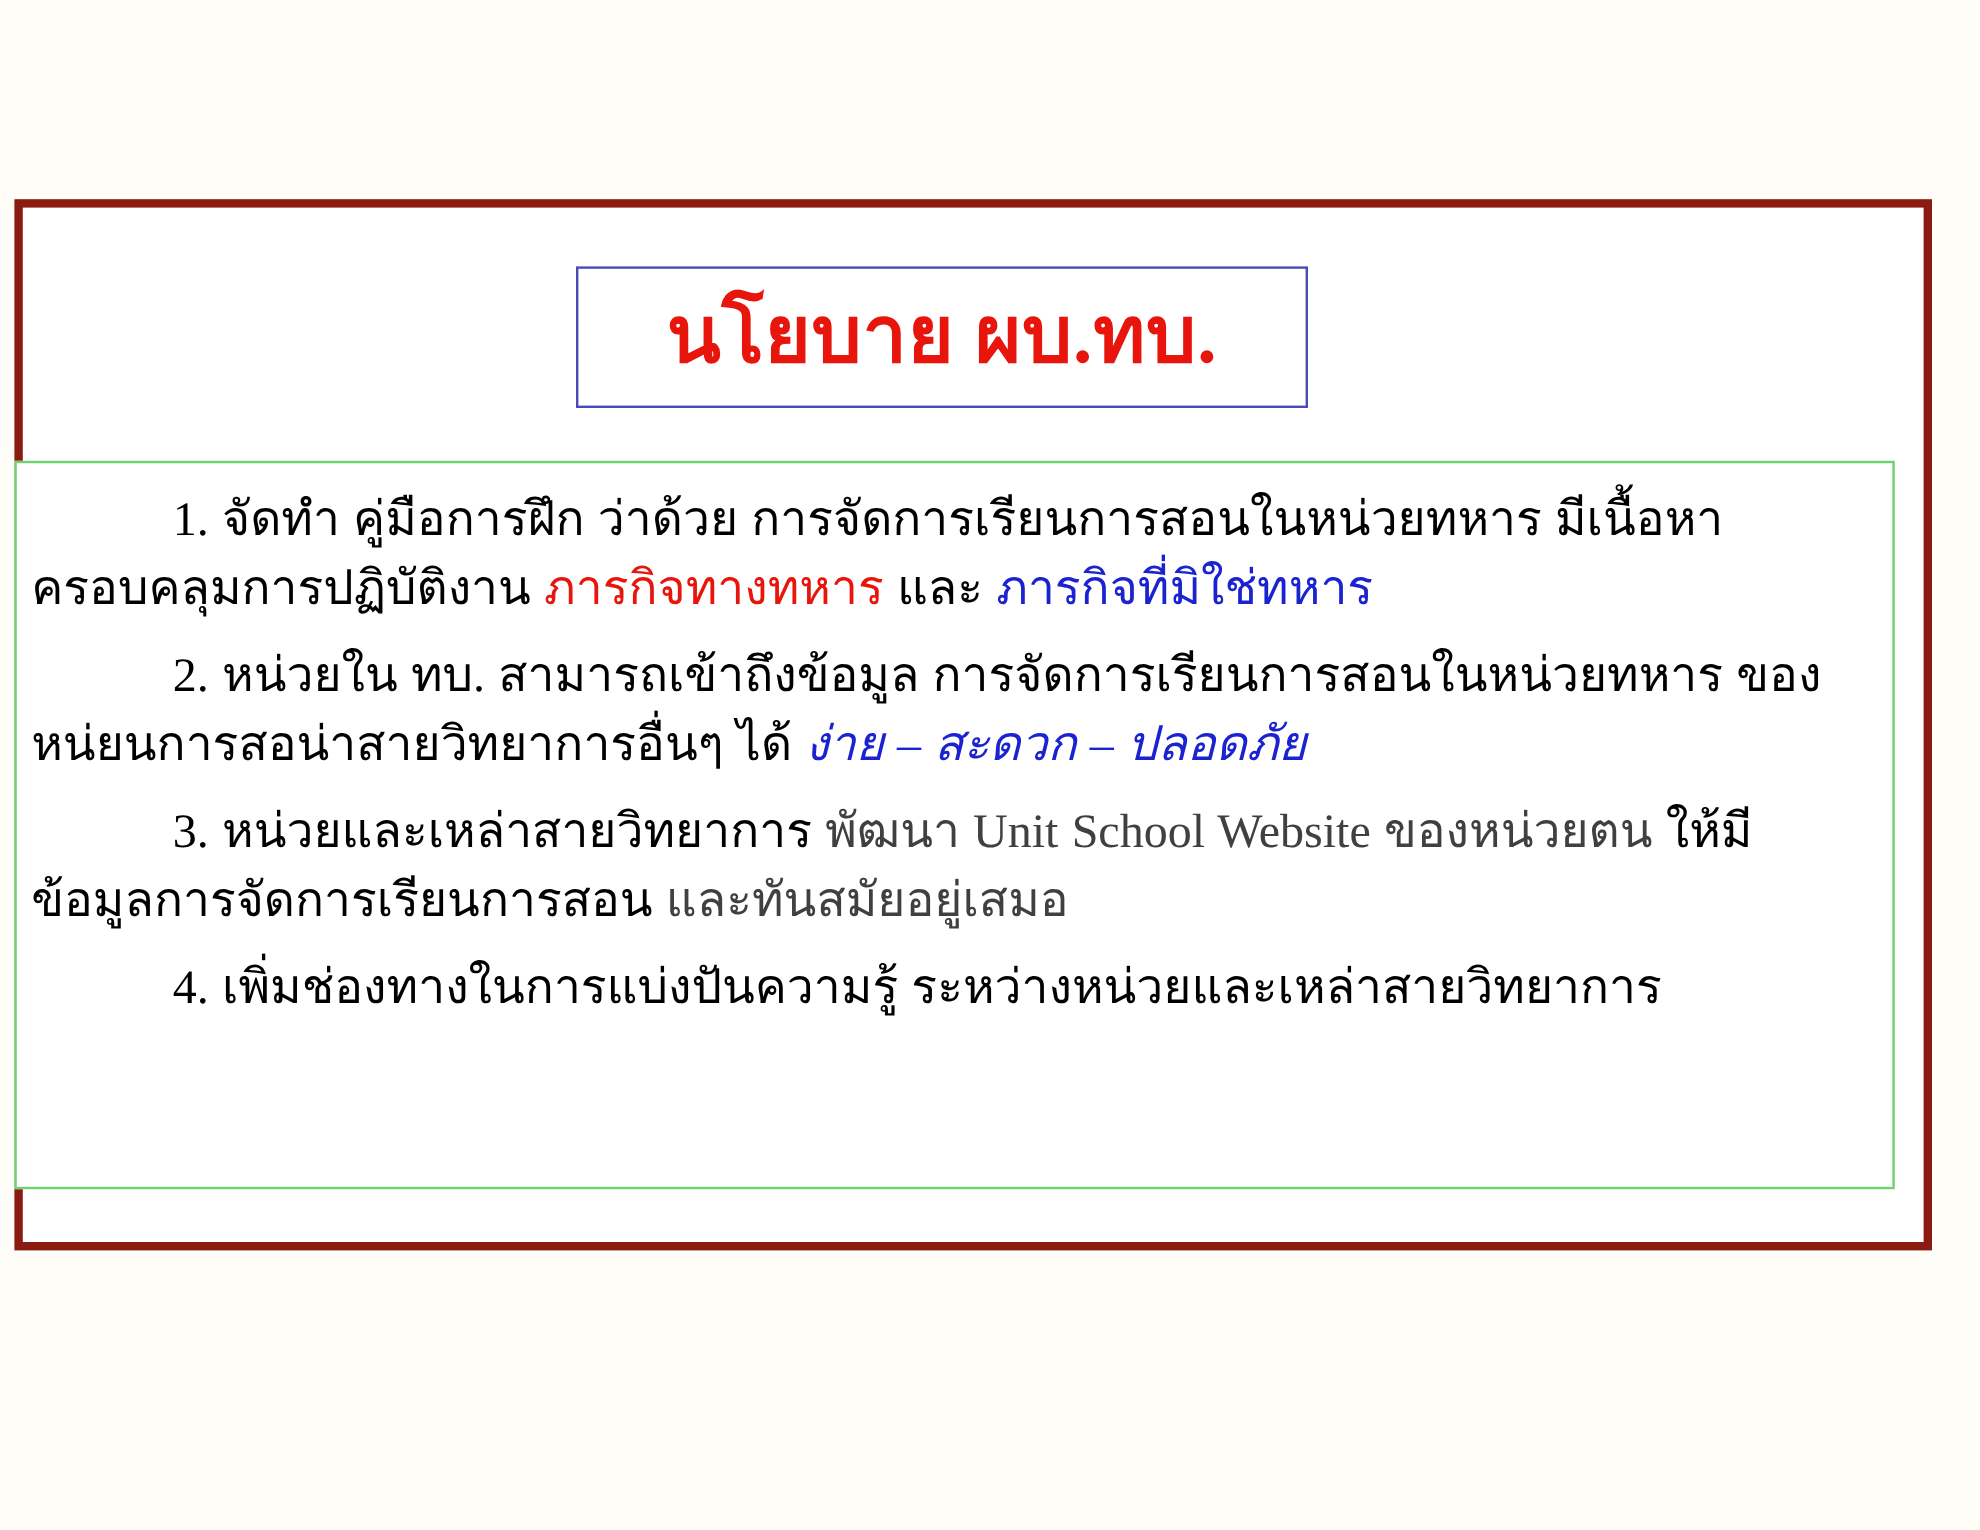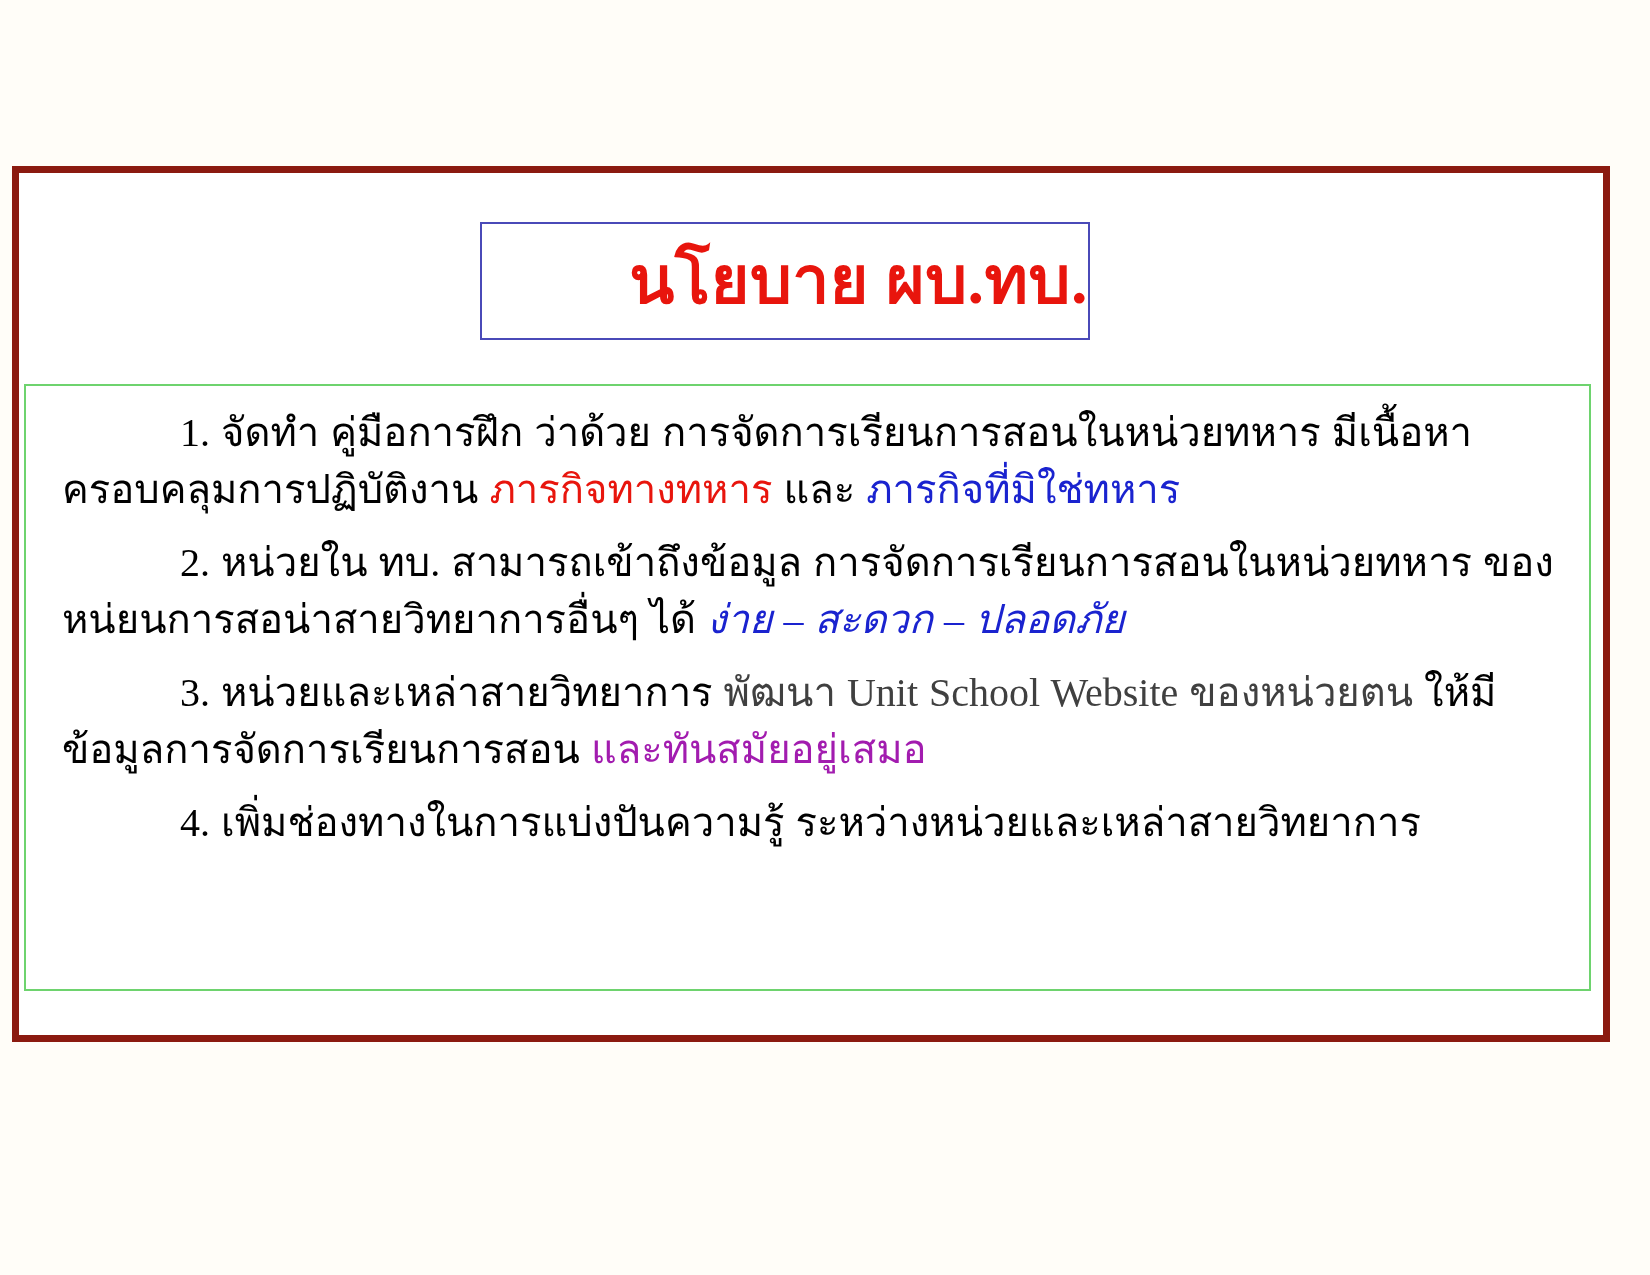--- a/index.html
+++ b/index.html
@@ -54,28 +54,28 @@
     font-size: 66px;
     line-height: 1;
     letter-spacing: 0.5px;
     white-space: nowrap;
     text-align: center;
   }
 
   
   .content-box {
     position: absolute;
-    left: 24px;
+    left: 12px;
     top: 384px;
     width: 1567px;
     height: 607px;
     border: 2px solid #6ed36e;
     background: #ffffff;
     box-sizing: border-box;
-    padding: 18px 22px 10px 36px;
+    padding: 18px 22px 10px 12px;
   }
 
   .para {
     color: #000000;
     font-size: 40px;
     line-height: 57px;
     text-indent: 118px;
     margin: 0 0 16px 0;
     text-align: left;
     word-spacing: 1px;
@@ -86,24 +86,24 @@
   .blue { color: #1a23cf; }
   .black { color: #000000; }
 </style>
 </head>
 <body>
 
 <div class="slide" style="background: rgb(255, 253, 248);">
 
   <div class="outer-frame" style="border-color: rgb(139, 26, 16);"></div>
 
-  <div class="title-box" style="border-color: rgb(74, 74, 184); justify-content: flex-end;">
+  <div class="title-box" style="border-color: rgb(74, 74, 184);">
     <div class="title-text" style="color: rgb(232, 21, 13);">นโยบาย ผบ.ทบ.</div>
   </div>
 
   <div class="content-box" style="border-color: rgb(110, 211, 110);">
     <p class="para"><span class="black">1.</span><span class="black"> จัดทำ คู่มือการฝึก ว่าด้วย การจัดการเรียนการสอนในหน่วยทหาร มีเนื้อหาครอบคลุมการปฏิบัติงาน </span><span class="red" style="color: rgb(232, 21, 13);">ภารกิจทางทหาร</span><span class="black"> และ </span><span class="blue" style="color: rgb(26, 35, 207);">ภารกิจที่มิใช่ทหาร</span></p>
     <p class="para"><span class="black">2.</span><span class="black"> หน่วยใน ทบ. สามารถเข้าถึงข้อมูล การจัดการเรียนการสอนในหน่วยทหาร ของหน่ยนการสอน่าสายวิทยาการอื่นๆ ได้ </span><span class="blue" style="color: rgb(26, 35, 207); font-style: italic;">ง่าย – สะดวก – ปลอดภัย</span></p>
-    <p class="para"><span class="black">3.</span><span class="black"> หน่วยและเหล่าสายวิทยาการ </span><span class="red" style="color: #404040;">พัฒนา Unit School Website ของหน่วยตน</span><span class="black"> ให้มีข้อมูลการจัดการเรียนการสอน </span><span class="blue" style="color: #a21caf; text-align: center;">และทันสมัยอยู่เสมอ</span></p>
+    <p class="para"><span class="black">3.</span><span class="black"> หน่วยและเหล่าสายวิทยาการ </span><span class="red" style="color: #404040;">พัฒนา Unit School Website ของหน่วยตน</span><span class="black"> ให้มีข้อมูลการจัดการเรียนการสอน </span><span class="blue" style="color: #404040; text-align: center;">และทันสมัยอยู่เสมอ</span></p>
     <p class="para"><span class="black">4.</span><span class="black"> เพิ่มช่องทางในการแบ่งปันความรู้ ระหว่างหน่วยและเหล่าสายวิทยาการ</span></p>
   </div>
 
 </div>
 
 </body></html>

